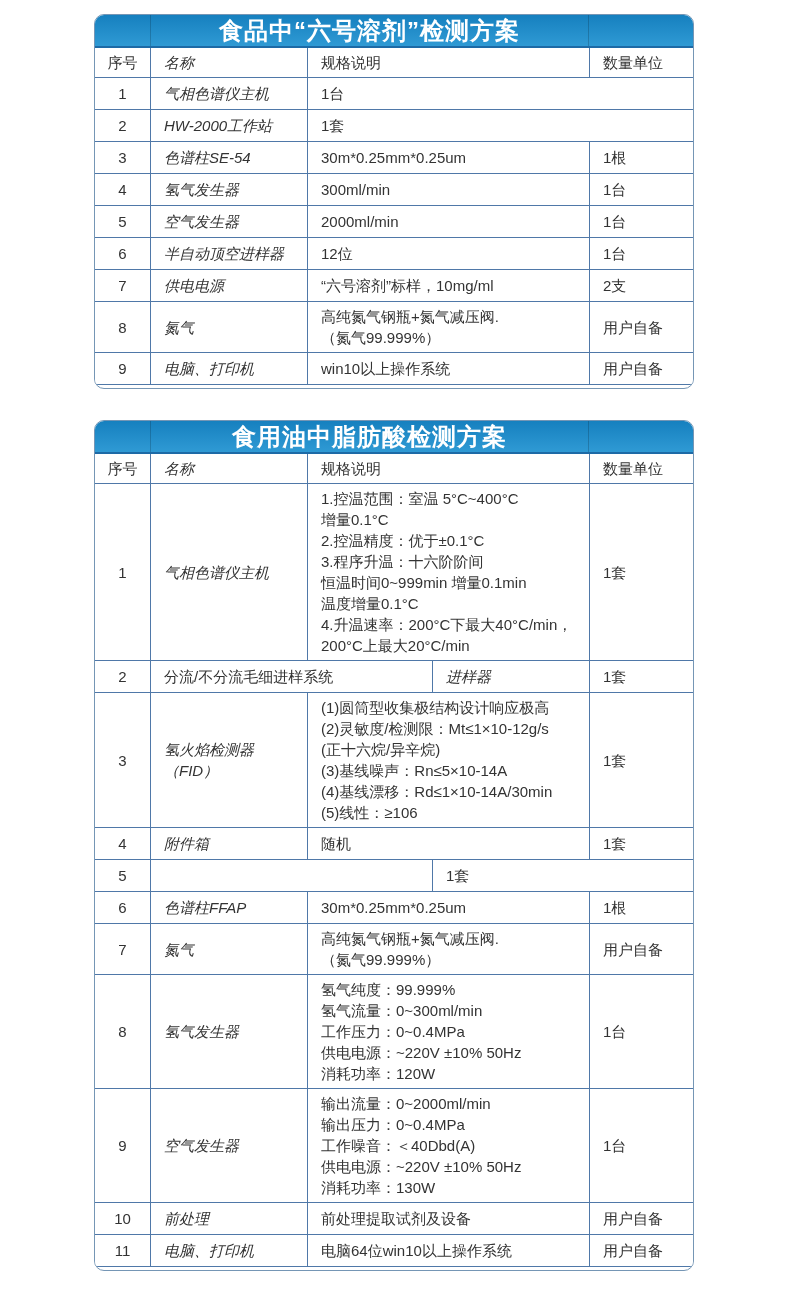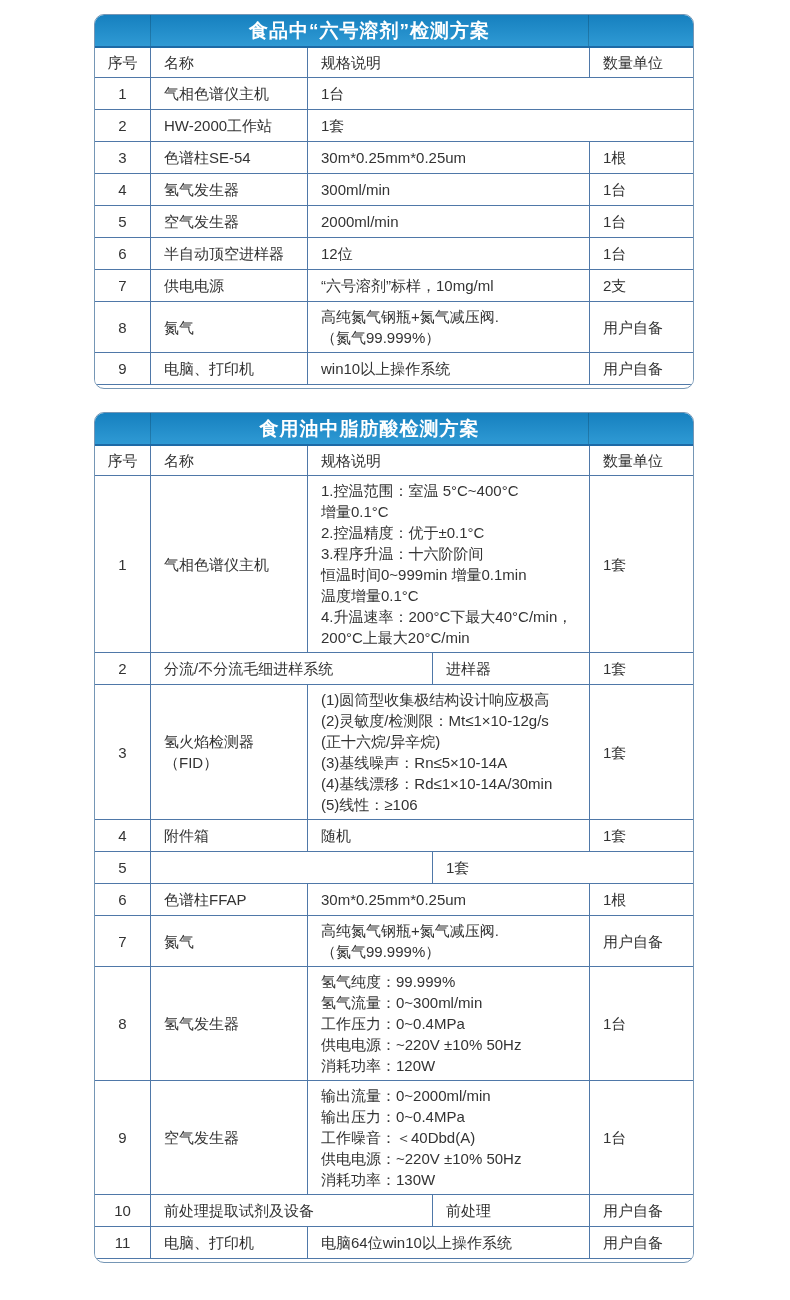--- a/index.html
+++ b/index.html
@@ -17,48 +17,48 @@
     font-family:"Liberation Sans","DejaVu Sans",sans-serif;
     color:var(--text);font-size:15px;
   }
   .page{position:absolute;left:94px;top:14px;width:600px;}
   .panel{
     width:600px;background:#ffffff;
     border:1px solid var(--outer);
     border-radius:10px;overflow:hidden;
     padding-bottom:3px;
   }
-  .panel + .panel{margin-top:23px;}
+  .panel + .panel{margin-top:31px;}
   .title-row{
     display:flex;height:33px;
     background:linear-gradient(180deg,var(--title-top),var(--title-bottom));
     border-bottom:2px solid var(--title-underline);
   }
   .title-seg{height:100%;}
   .title-seg.left{width:56px;border-right:1px solid rgba(0,0,0,0.18);}
   .title-seg.mid{flex:1;display:flex;align-items:center;justify-content:center;border-right:1px solid rgba(0,0,0,0.18);}
   .title-seg.right{width:104px;}
   .title-text{
-    color:#ffffff;font-weight:bold;font-size:19px;letter-spacing:1px;
+    color:#ffffff;font-weight:bold;font-size:24px;letter-spacing:1px;
   }
   .row{
     display:flex;min-height:32px;border-bottom:1px solid var(--border);
     background:#ffffff;
   }
   .row.header{min-height:30px;}
   .rows .row:last-child{border-bottom:1px solid var(--border);}
   .cell{
     display:flex;align-items:center;
     border-right:1px solid var(--border);
     padding:4px 6px 4px 13px;
     line-height:21px;
   }
   .cell:last-child{border-right:none;}
   .c0{width:56px;justify-content:center;padding:4px 0;}
-  .c1{width:157px;}
+  .c1{width:157px;font-style:italic;}
   .c2{width:282px;}
   .c3{flex:1;}
   .txt{white-space:pre-line;word-break:break-word;}
 </style>
 </head>
 <body>
 
 <div class="page">
 
   <section class="panel">
@@ -372,25 +372,25 @@
 消耗功率：130W</span>
           </div>
           <div class="cell c3">
             <span class="txt">1台</span>
           </div>
         </div>
         <div class="row">
           <div class="cell c0">
             <span class="txt">10</span>
           </div>
+          <div class="cell c1">
+            <span class="txt">前处理</span>
+          </div>
           <div class="cell c2">
             <span class="txt">前处理提取试剂及设备</span>
-          </div>
-          <div class="cell c1">
-            <span class="txt">前处理</span>
           </div>
           <div class="cell c3">
             <span class="txt">用户自备</span>
           </div>
         </div>
         <div class="row">
           <div class="cell c0">
             <span class="txt">11</span>
           </div>
           <div class="cell c1">

